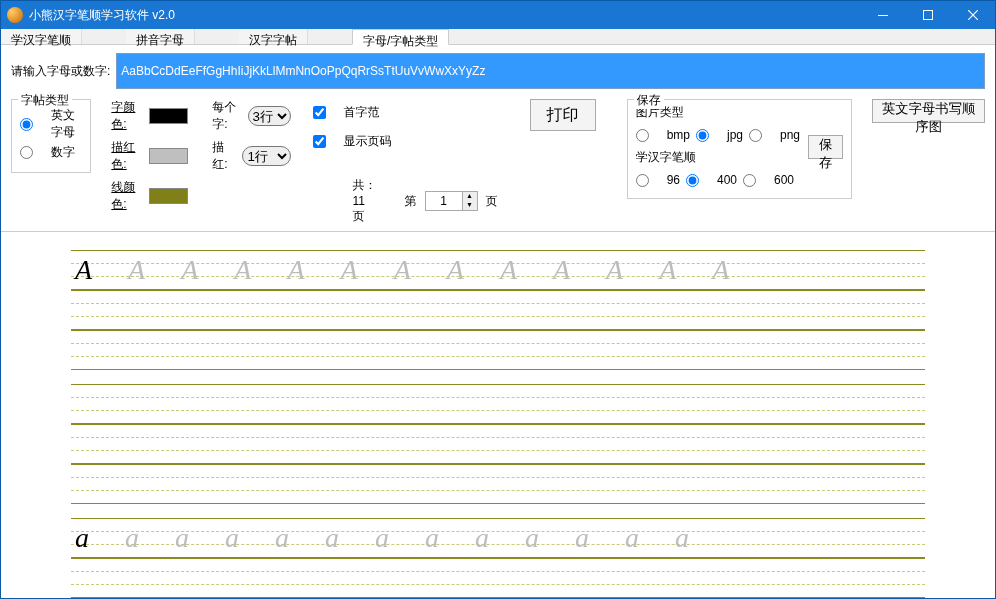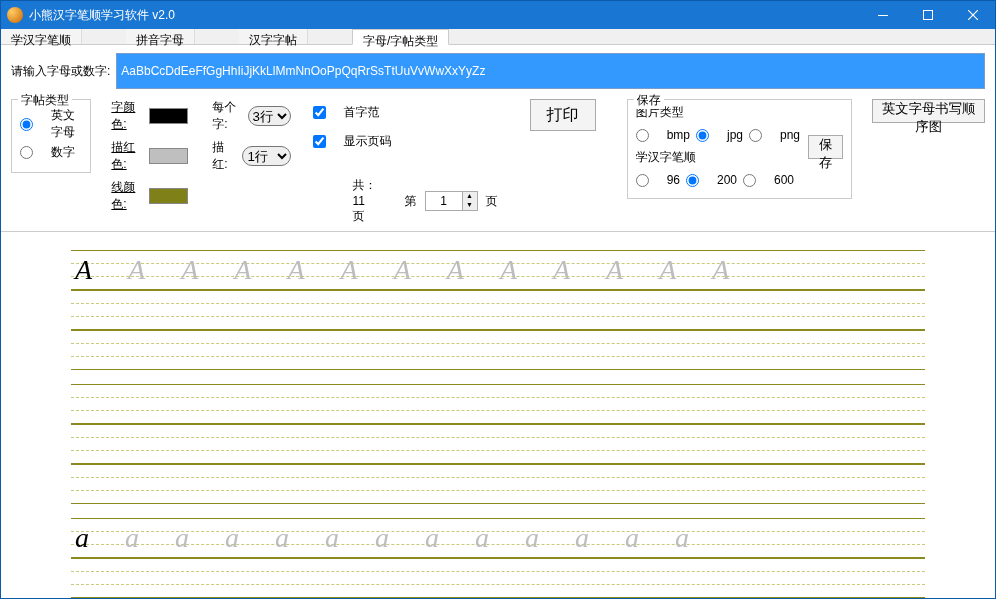--- a/index.html
+++ b/index.html
@@ -178,21 +178,21 @@
               </label>
           </div>
           <div>学汉字笔顺</div>
           <div class="save-inner-row">
             <label class="radio-row">
                 <input type="radio" name="dpi" style="">
                 <span>96</span>
               </label>
             <label class="radio-row">
                 <input type="radio" name="dpi" checked="" style="">
-                <span>200</span>
+                <span>400</span>
               </label>
             <label class="radio-row">
                 <input type="radio" name="dpi" style="">
                 <span>600</span>
               </label>
           </div>
         </div>
         <button class="save-btn">保存</button>
       </div>
     </fieldset>

